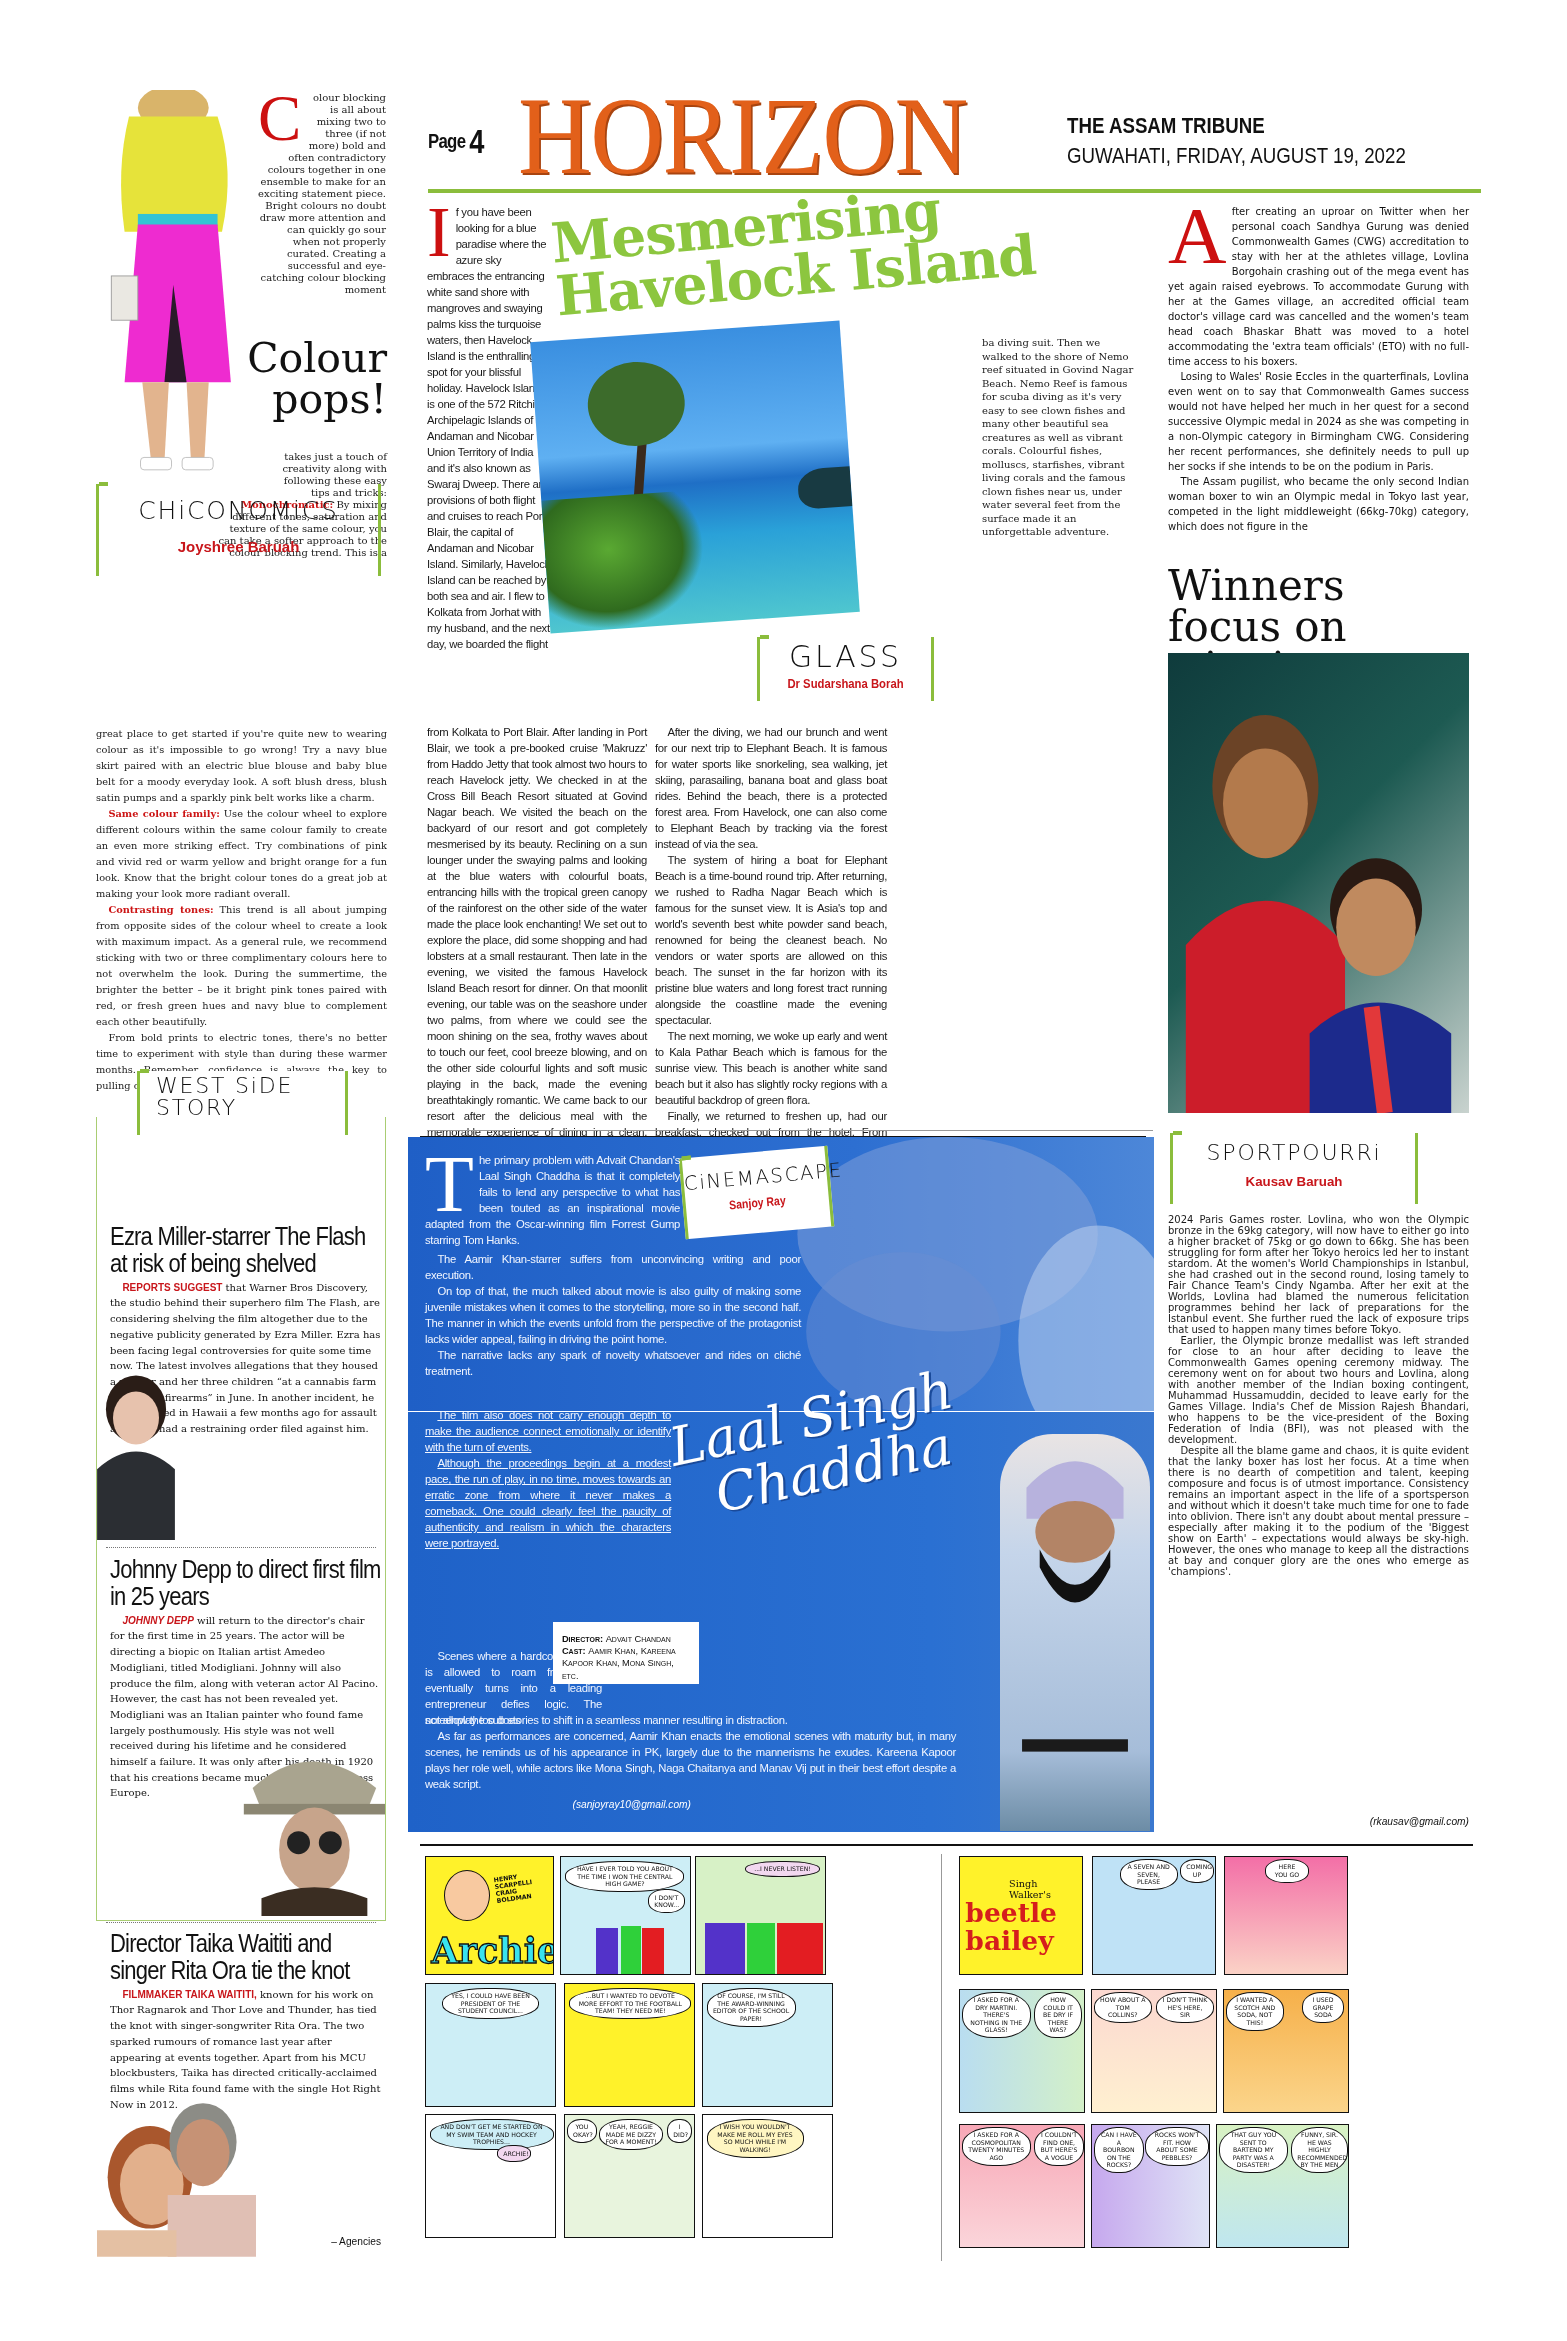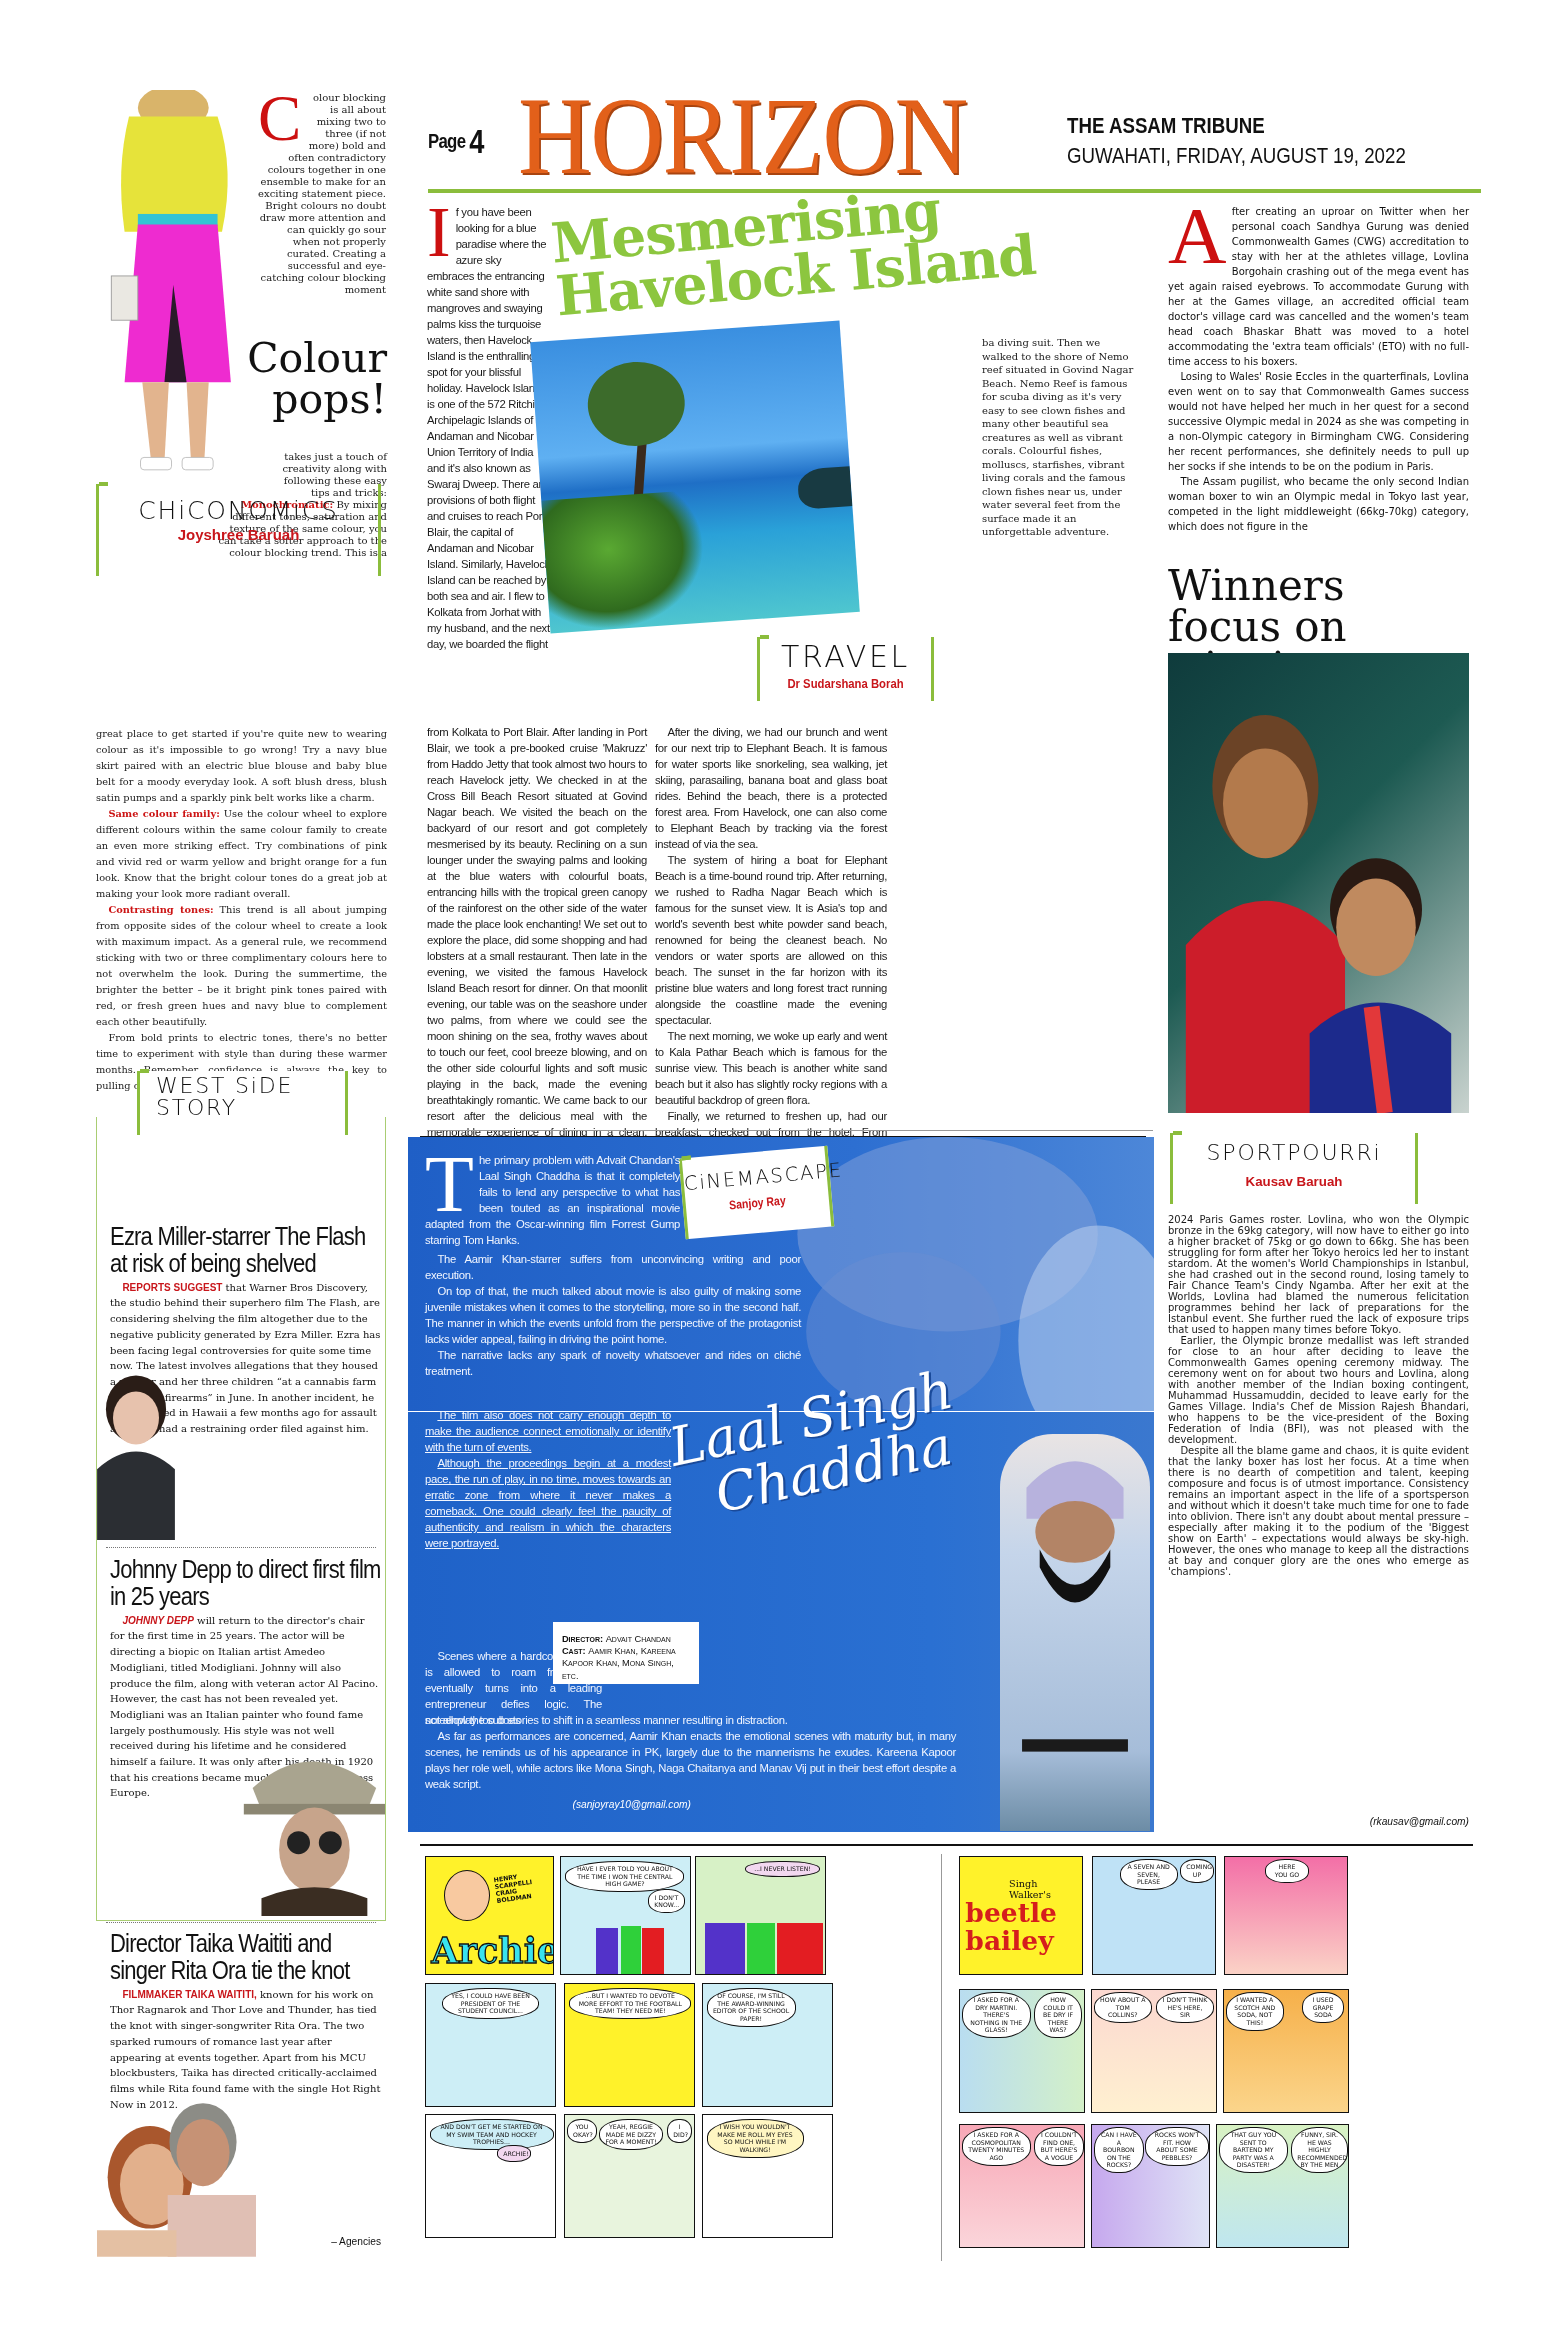--- a/index.html
+++ b/index.html
@@ -106,21 +106,21 @@
 <div class="abs" id="colour-title">
   <div>Colour</div>
     <div>pops!</div>
 </div>
 <div class="abs txt" id="colour-cont">
   <div style="padding-left:62px;">takes just a touch of creativity along with following these easy tips and tricks:</div>
   <div><span class="red">Monochromatic:</span> <span>By mixing different tones, saturation and texture of the same colour, you can take a softer approach to the colour blocking trend. This is a</span></div>
 </div>
 <div class="abs bracket-box" id="chic-box">
   <div class="col-title" style="font-size:25px;margin-top:12.4px;">CHiCONOMiCS</div>
-  <div class="byline" style="font-size:15px;margin-top:1px;">Joyshree Baruah</div>
+  <div class="byline" style="font-size:15px;margin-top:13px;">Joyshree Baruah</div>
 </div>
 <div class="abs txt" id="colour-body">
   <p class="noind">great place to get started if you're quite new to wearing colour as it's impossible to go wrong! Try a navy blue skirt paired with an electric blue blouse and baby blue belt for a moody everyday look. A soft blush dress, blush satin pumps and a sparkly pink belt works like a charm.</p>
   <p><span class="red">Same colour family:</span> <span>Use the colour wheel to explore different colours within the same colour family to create an even more striking effect. Try combinations of pink and vivid red or warm yellow and bright orange for a fun look. Know that the bright colour tones do a great job at making your look more radiant overall.</span></p>
   <p><span class="red">Contrasting tones:</span> <span>This trend is all about jumping from opposite sides of the colour wheel to create a look with maximum impact. As a general rule, we recommend sticking with two or three complimentary colours here to not overwhelm the look. During the summertime, the brighter the better – be it bright pink tones paired with red, or fresh green hues and navy blue to complement each other beautifully.</span></p>
   <p>From bold prints to electric tones, there's no better time to experiment with style than during these warmer months. Remember, confidence is always the key to pulling of a bold fashion statement!</p>
 </div>
 
 <div class="abs txt cond" id="travel-left" style="width:124px;font-size:11.3px;line-height:16px;text-align:left;">
   <span class="drop" style="font-size:71px;">I</span><span>f you have been looking for a blue paradise where the azure sky embraces the entrancing white sand shore with mangroves and swaying palms kiss the turquoise waters, then Havelock Island is the enthralling spot for your blissful holiday. Havelock Island is one of the 572 Ritchie's Archipelagic Islands of Andaman and Nicobar Union Territory of India and it's also known as Swaraj Dweep. There are provisions of both flight and cruises to reach Port Blair, the capital of Andaman and Nicobar Island. Similarly, Havelock Island can be reached by both sea and air. I flew to Kolkata from Jorhat with my husband, and the next day, we boarded the flight</span>
@@ -129,21 +129,21 @@
   <div>Mesmerising</div>
     <div>Havelock Island</div>
 </div>
 <div class="abs" id="island-photo">
   <div class="trunk"></div>
     <div class="tree"></div>
     <div class="mangrove"></div>
     <div class="isle"></div>
 </div>
 <div class="abs bracket-box" id="travel-box">
-  <div class="col-title" style="font-size:30px;margin-top:1.8px;letter-spacing:2.7px;">TRAVEL</div>
+  <div class="col-title" style="font-size:30px;margin-top:1.8px;letter-spacing:2.7px;">GLASS</div>
   <div class="byline" style="font-size:13.3px;margin-top:1.8px;transform:scaleX(0.85);">Dr Sudarshana Borah</div>
 </div>
 <div class="abs txt" id="travel-right" style="text-align:left;">ba diving suit. Then we walked to the shore of Nemo reef situated in Govind Nagar Beach. Nemo Reef is famous for scuba diving as it's very easy to see clown fishes and many other beautiful sea creatures as well as vibrant corals. Colourful fishes, molluscs, starfishes, vibrant living corals and the famous clown fishes near us, under water several feet from the surface made it an unforgettable adventure.</div>
 
 <div class="abs txt cond" style="left:427px;top:724px;width:220px;">
   <p class="noind">from Kolkata to Port Blair. After landing in Port Blair, we took a pre-booked cruise 'Makruzz' from Haddo Jetty that took almost two hours to reach Havelock jetty. We checked in at the Cross Bill Beach Resort situated at Govind Nagar beach. We visited the beach on the backyard of our resort and got completely mesmerised by its beauty. Reclining on a sun lounger under the swaying palms and looking at the blue waters with colourful boats, entrancing hills with the tropical green canopy of the rainforest on the other side of the water made the place look enchanting! We set out to explore the place, did some shopping and had lobsters at a small restaurant. Then late in the evening, we visited the famous Havelock Island Beach resort for dinner. On that moonlit evening, our table was on the seashore under two palms, from where we could see the moon shining on the sea, frothy waves about to touch our feet, cool breeze blowing, and on the other side colourful lights and soft music playing in the back, made the evening breathtakingly romantic. We came back to our resort after the delicious meal with the memorable experience of dining in a clean, mesmerising seashore.</p>
   <p>Next morning, we visited the award-winning PADI Scuba Diving centre. After we signed the consent forms, they gave us theoretical lessons on scuba diving and made us wear the scu-</p>
 </div>
 <div class="abs txt cond" style="left:655px;top:724px;width:232px;">
   <p>After the diving, we had our brunch and went for our next trip to Elephant Beach. It is famous for water sports like snorkeling, sea walking, jet skiing, parasailing, banana boat and glass boat rides. Behind the beach, there is a protected forest area. From Havelock, one can also come to Elephant Beach by tracking via the forest instead of via the sea.</p>

